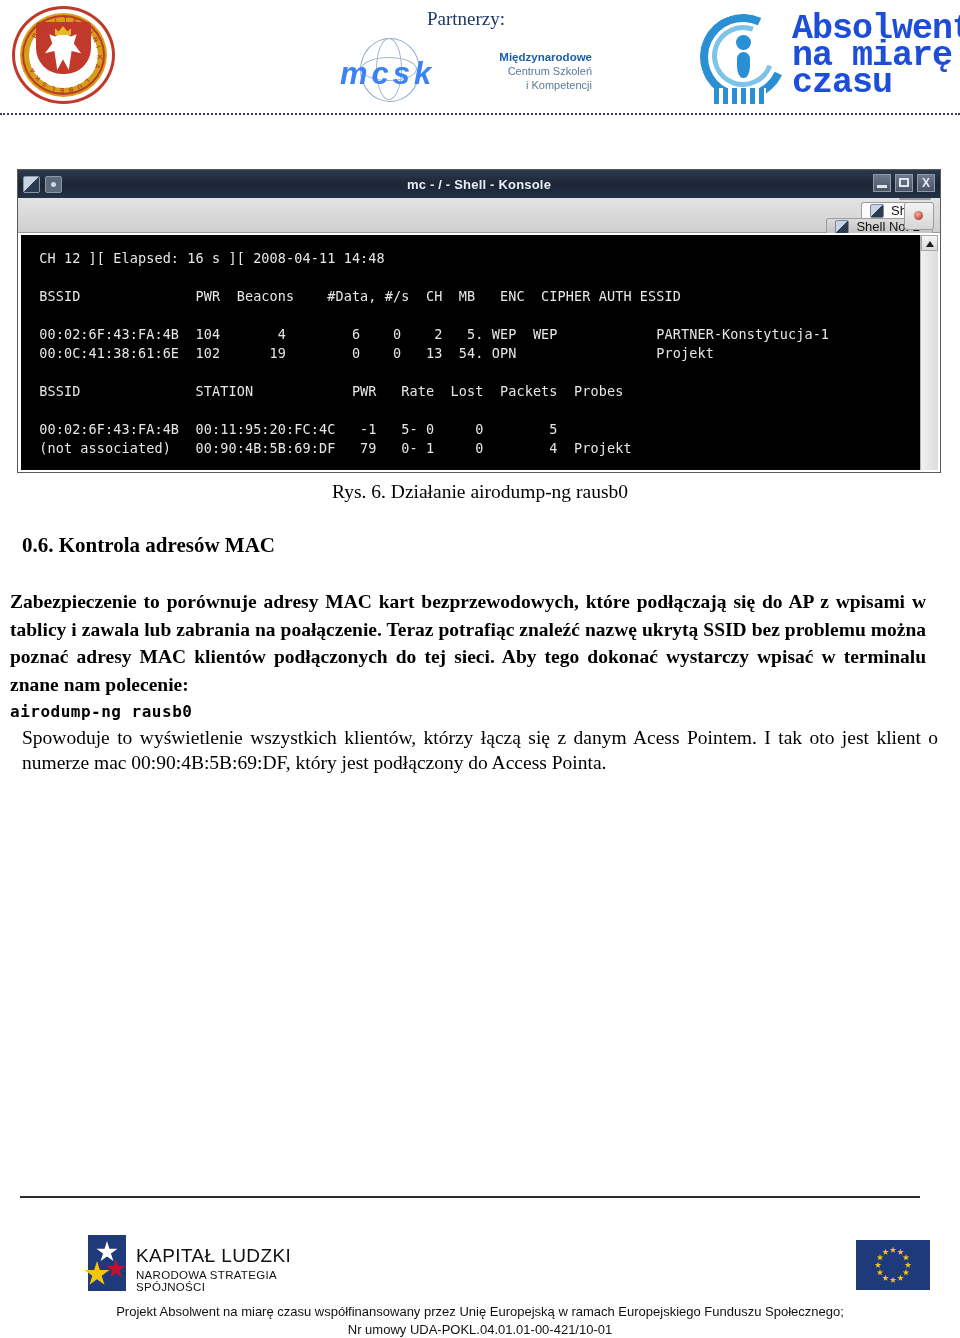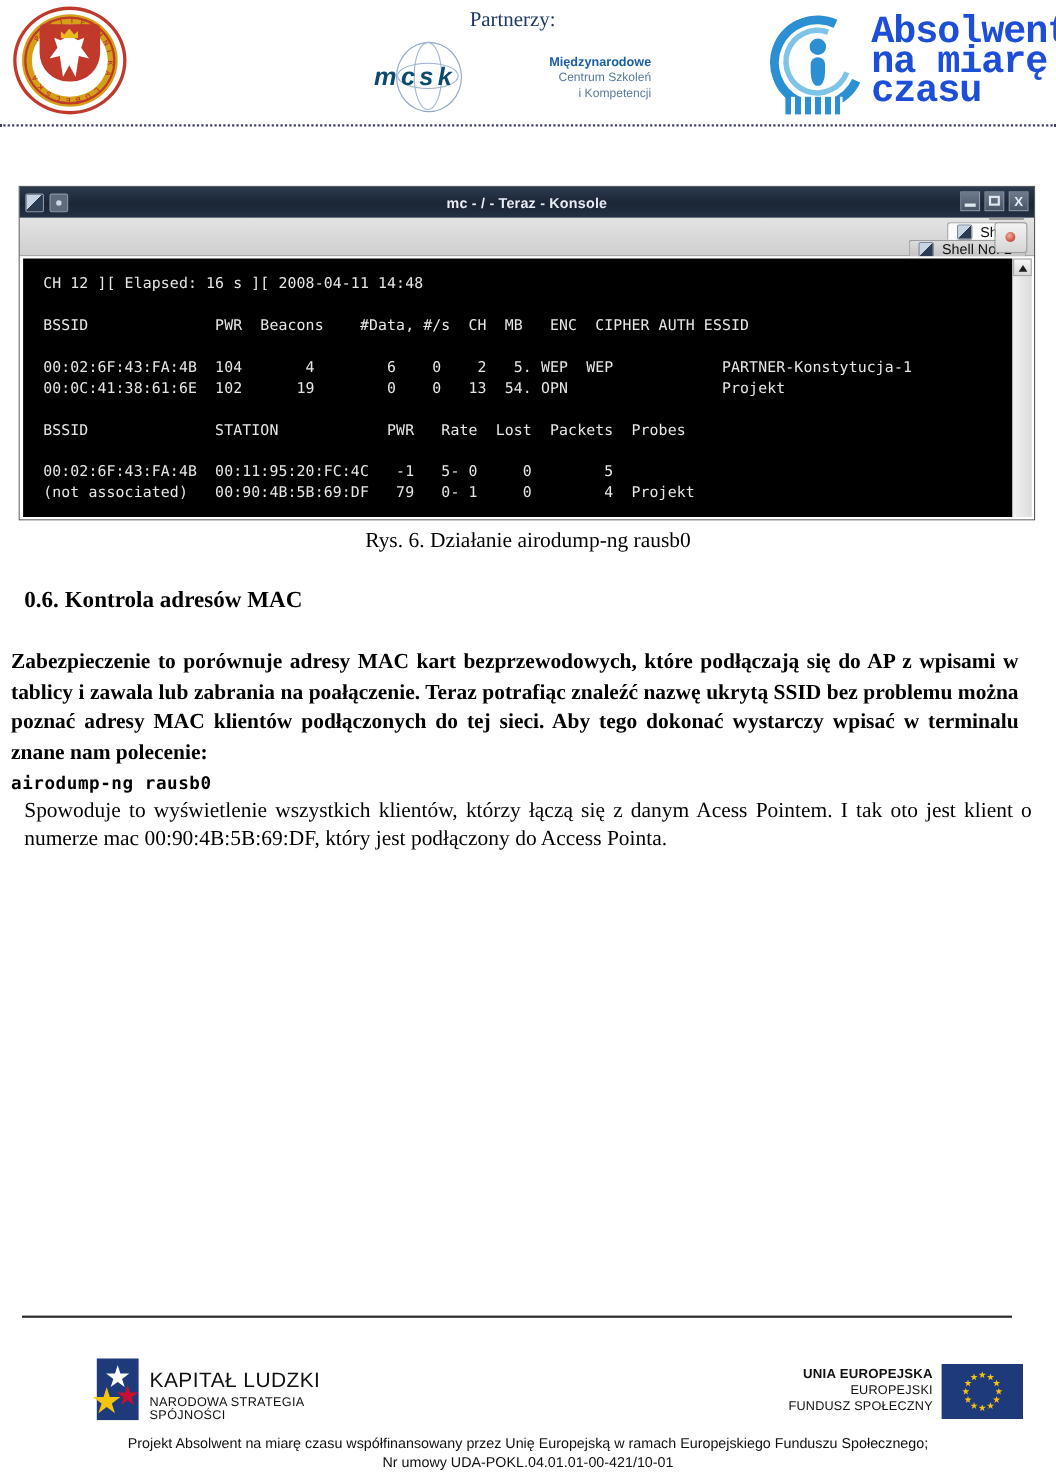--- a/index.html
+++ b/index.html
@@ -124,24 +124,24 @@
   }
   .mcsk-globe::after {
     width: 56px; height: 24px;
     margin-left: -29px;
     top: 18px;
   }
   .mcsk-letters {
     position: absolute;
     left: 8px; top: 20px;
     font-family: "Liberation Sans", sans-serif;
-    font-size: 23px;
+    font-size: 31px;
     font-weight: bold;
     font-style: italic;
-    color: #0c4a6e;
+    color: #3b82f6;
     letter-spacing: 4px;
   }
   .mcsk-sub {
     position: absolute;
     left: 120px; top: 14px;
     width: 140px;
     text-align: right;
     font-family: Liberation Sans, sans-serif;
     font-size: 11px;
     color: #5a7a9a;
@@ -610,21 +610,21 @@
   </div>
 
   <div class="header-rule"></div>
 </div>
 
 <div class="konsole">
 
   <div class="k-titlebar">
     <div class="k-ico k-ico-term"></div>
     <div class="k-ico k-ico-gear"></div>
-    <div class="k-title">mc - / - Teraz - Konsole</div>
+    <div class="k-title">mc - / - Shell - Konsole</div>
     <div class="k-winbtns">
       <div class="k-wb min"></div>
       <div class="k-wb max"></div>
       <div class="k-wb close">X</div>
     </div>
   </div>
 
   <div class="k-tabbar">
     <div class="k-newbtn"></div>
     <div class="k-tab active">
@@ -677,25 +677,20 @@
   <div class="kl-mark">
     <div class="kl-star-w"></div>
     <div class="kl-star-y"></div>
     <div class="kl-star-r"></div>
   </div>
   <div class="kl-t1">KAPITAŁ LUDZKI</div>
   <div class="kl-t2">NARODOWA STRATEGIA SPÓJNOŚCI</div>
 </div>
 
 <div class="eu-logo">
-  <div class="eu-text">
-    <div class="b1">UNIA EUROPEJSKA</div>
-    <div>EUROPEJSKI</div>
-    <div>FUNDUSZ SPOŁECZNY</div>
-  </div>
   <div class="eu-flag" id="eu-flag">
       <div class="eu-star" style="left: 33.5px; top: 6.5px;"></div>
       <div class="eu-star" style="left: 41px; top: 8.50962px;"></div>
       <div class="eu-star" style="left: 46.4904px; top: 14px;"></div>
       <div class="eu-star" style="left: 48.5px; top: 21.5px;"></div>
       <div class="eu-star" style="left: 46.4904px; top: 29px;"></div>
       <div class="eu-star" style="left: 41px; top: 34.4904px;"></div>
       <div class="eu-star" style="left: 33.5px; top: 36.5px;"></div>
       <div class="eu-star" style="left: 26px; top: 34.4904px;"></div>
       <div class="eu-star" style="left: 20.5096px; top: 29px;"></div>

